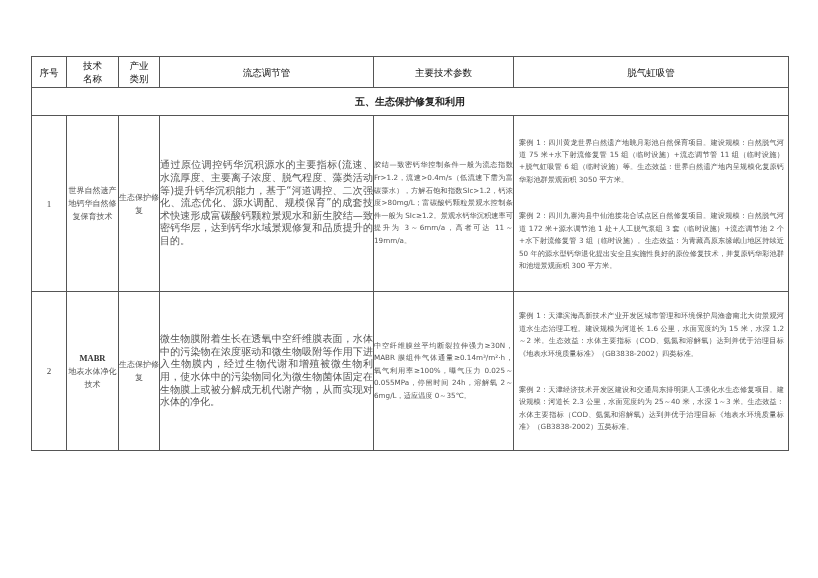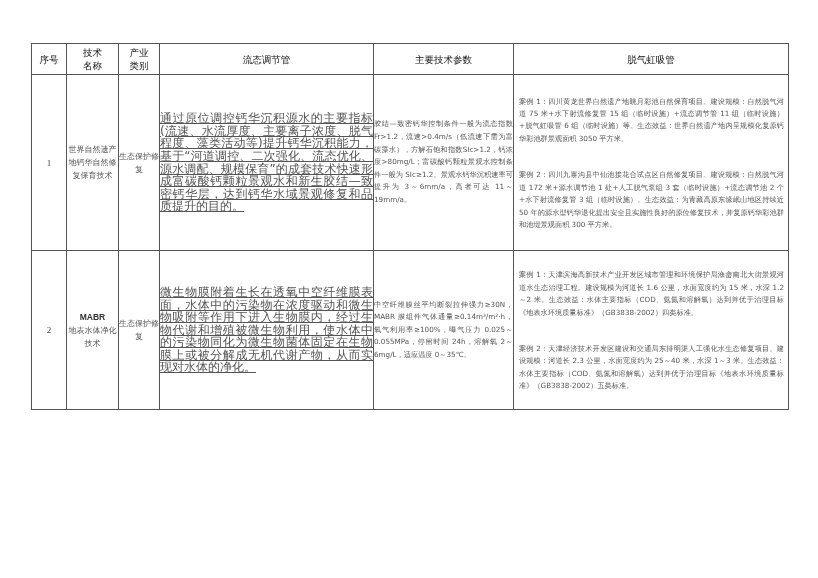--- a/index.html
+++ b/index.html
@@ -1,29 +1,29 @@
 <!DOCTYPE html>
 <html><head>
 <meta charset="utf-8">
 <style>
   html, body { margin: 0; padding: 0; background: #ffffff; }
   body { width: 818px; height: 578px; position: relative; overflow: hidden; font-family: "DejaVu Sans", sans-serif; color: #222; }
   table.tech {
-    position: absolute; left: 31px; top: 43px;
+    position: absolute; left: 31px; top: 56px;
     width: 757px; border-collapse: collapse; table-layout: fixed; border-radius: 24px;
   }
   table.tech td, table.tech th {
     border: 1px solid #555; padding: 0; vertical-align: middle;
   }
   th { font-weight: normal; font-size: 9.5px; color: #111; text-align: center; height: 30px; line-height: 13px; }
   .section-row td { height: 27px; text-align: center; font-size: 10px; font-weight: bold; color: #222; }
   td.c-no { text-align: center; font-family: "Liberation Serif", serif; font-size: 9px; color: #444; }
   td.c-name, td.c-cat { text-align: center; font-size: 8px; line-height: 13px; color: #555; padding: 0 4px; }
-  td.c-name .en { font-family: Liberation Sans, sans-serif; font-weight: bold; font-size: 8.5px; color: #333; }
-  td.c-proc { font-size: 12px; line-height: 12.6px; color: #555; padding: 0 5px 0 6px; text-align: justify; text-decoration: underline; }
+  td.c-name .en { font-family: Liberation Serif, serif; font-weight: bold; font-size: 8.5px; color: #333; }
+  td.c-proc { font-size: 10px; line-height: 12.6px; color: #555; padding: 0 5px 0 6px; text-align: justify; }
   td.c-param { font-size: 7.2px; line-height: 12.6px; color: #555; padding: 0 6px; text-align: justify; }
   td.c-case { padding: 0; vertical-align: top; }
   .case { font-size: 7.2px; line-height: 12.4px; color: #555; padding: 2px 4px 0 5px; text-align: justify; }
   .case + .case { margin-top: 22px; }
   tr.r1 td { height: 175px; }
   tr.r2 td { height: 158px; }
 </style>
 </head>
 <body>
 
@@ -46,20 +46,23 @@
       <th>
         <div>产业</div>
         <div>类别</div>
       </th>
       <th>流态调节管</th>
       <th>主要技术参数</th>
       <th>脱气虹吸管</th>
     </tr>
   </thead>
   <tbody>
+    <tr class="section-row">
+      <td colspan="6">五、生态保护修复和利用</td>
+    </tr>
 
     <tr class="r1">
       <td class="c-no">1</td>
       <td class="c-name">世界自然遗产地钙华自然修复保育技术</td>
       <td class="c-cat">生态保护修复</td>
       <td class="c-proc">通过原位调控钙华沉积源水的主要指标(流速、水流厚度、主要离子浓度、脱气程度、藻类活动等)提升钙华沉积能力，基于“河道调控、二次强化、流态优化、源水调配、规模保育”的成套技术快速形成富碳酸钙颗粒景观水和新生胶结—致密钙华层，达到钙华水域景观修复和品质提升的目的。</td>
       <td class="c-param">胶结—致密钙华控制条件一般为流态指数 Fr&gt;1.2，流速&gt;0.4m/s（低流速下需为富碳藻水），方解石饱和指数SIc&gt;1.2，钙浓度&gt;80mg/L；富碳酸钙颗粒景观水控制条件一般为 SIc≥1.2。景观水钙华沉积速率可提升为 3～6mm/a，高者可达 11～19mm/a。</td>
       <td class="c-case">
         <div class="case">案例 1：四川黄龙世界自然遗产地眺月彩池自然保育项目。建设规模：自然脱气河道 75 米+水下射流修复管 15 组（临时设施）+流态调节管 11 组（临时设施）+脱气虹吸管 6 组（临时设施）等。生态效益：世界自然遗产地内呈规模化复原钙华彩池群景观面积 3050 平方米。</div>
         <div class="case">案例 2：四川九寨沟县中仙池接花合试点区自然修复项目。建设规模：自然脱气河道 172 米+源水调节池 1 处+人工脱气泵组 3 套（临时设施）+流态调节池 2 个+水下射流修复管 3 组（临时设施）。生态效益：为青藏高原东缘岷山地区持续近 50 年的源水型钙华退化提出安全且实施性良好的原位修复技术，并复原钙华彩池群和池堤景观面积 300 平方米。</div>

